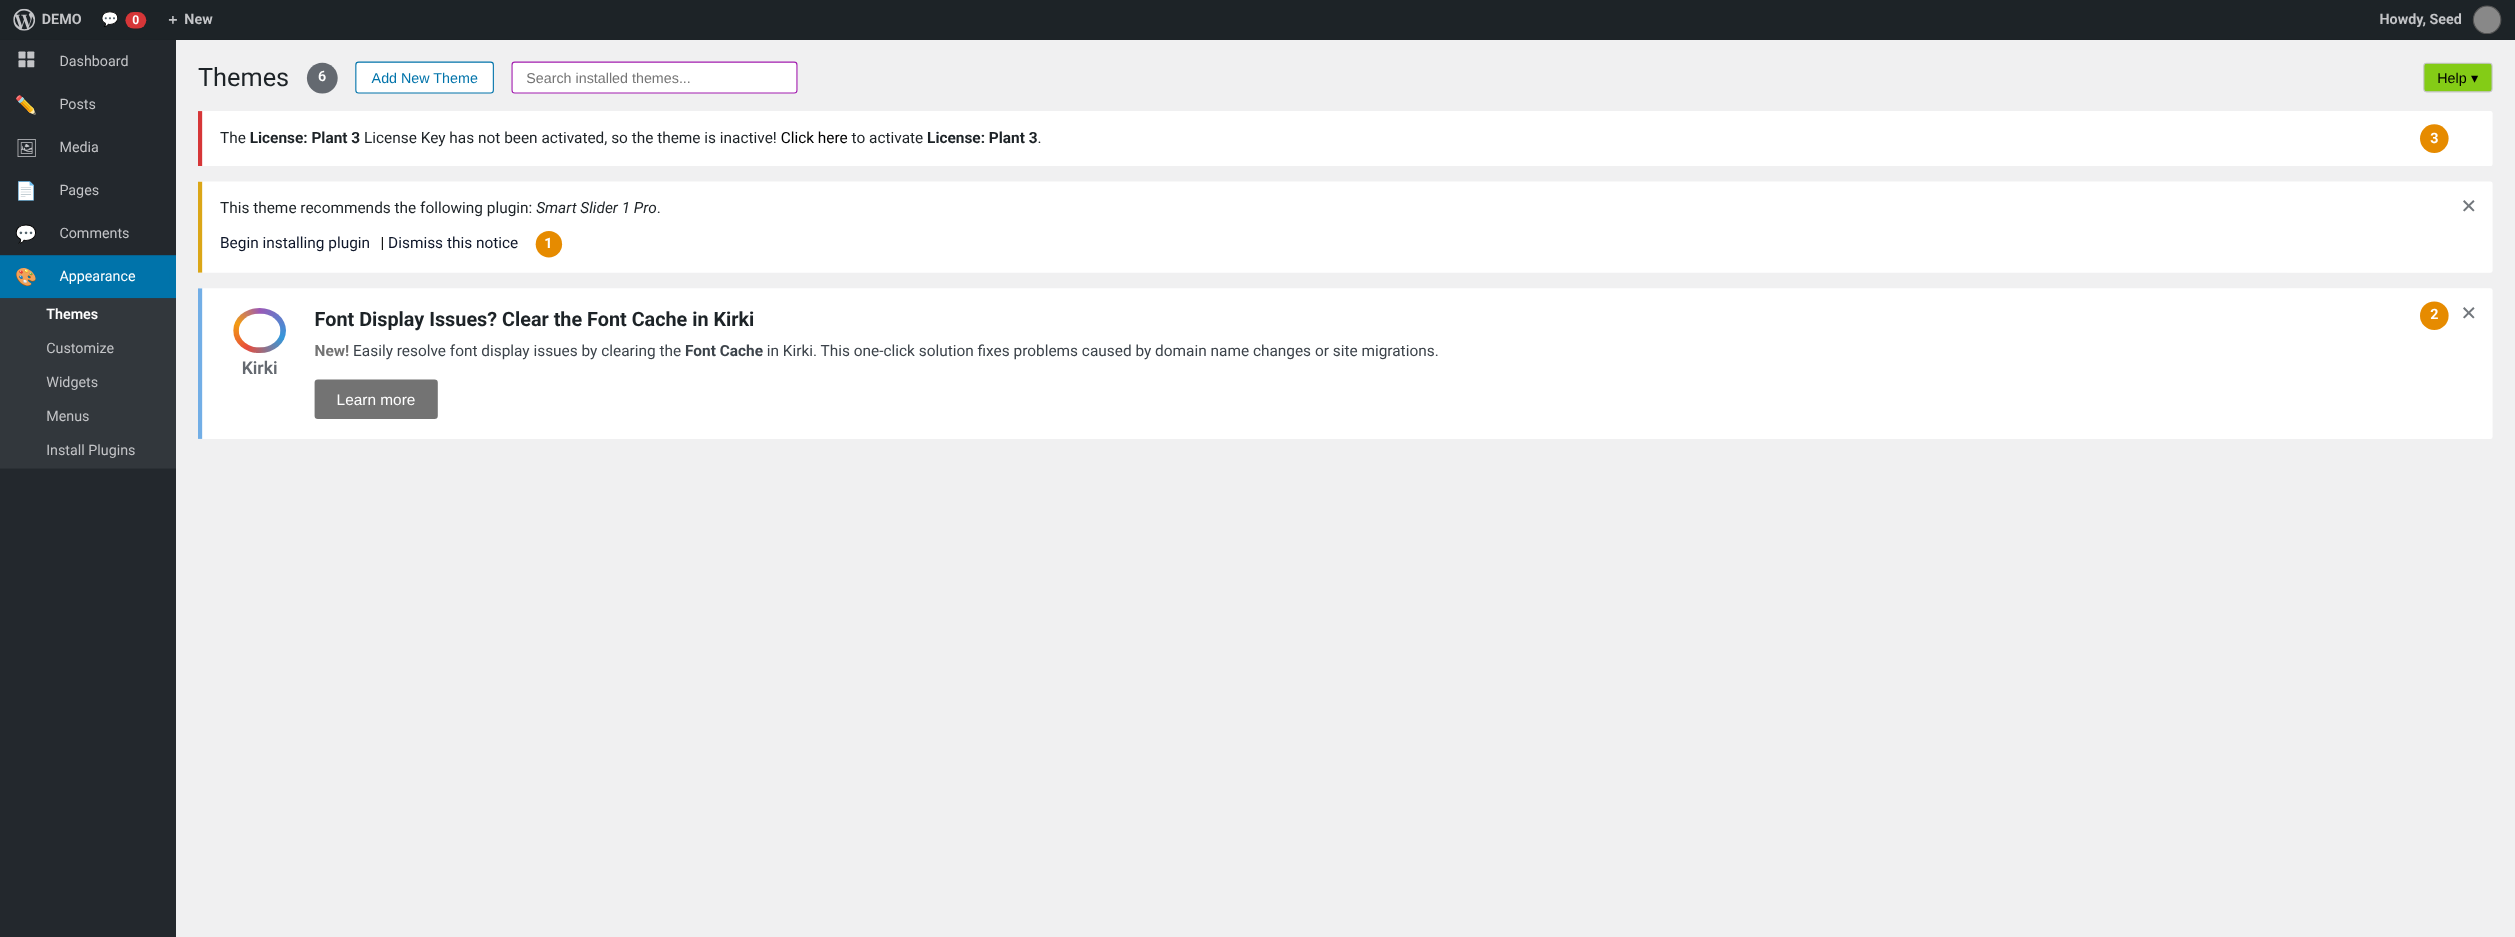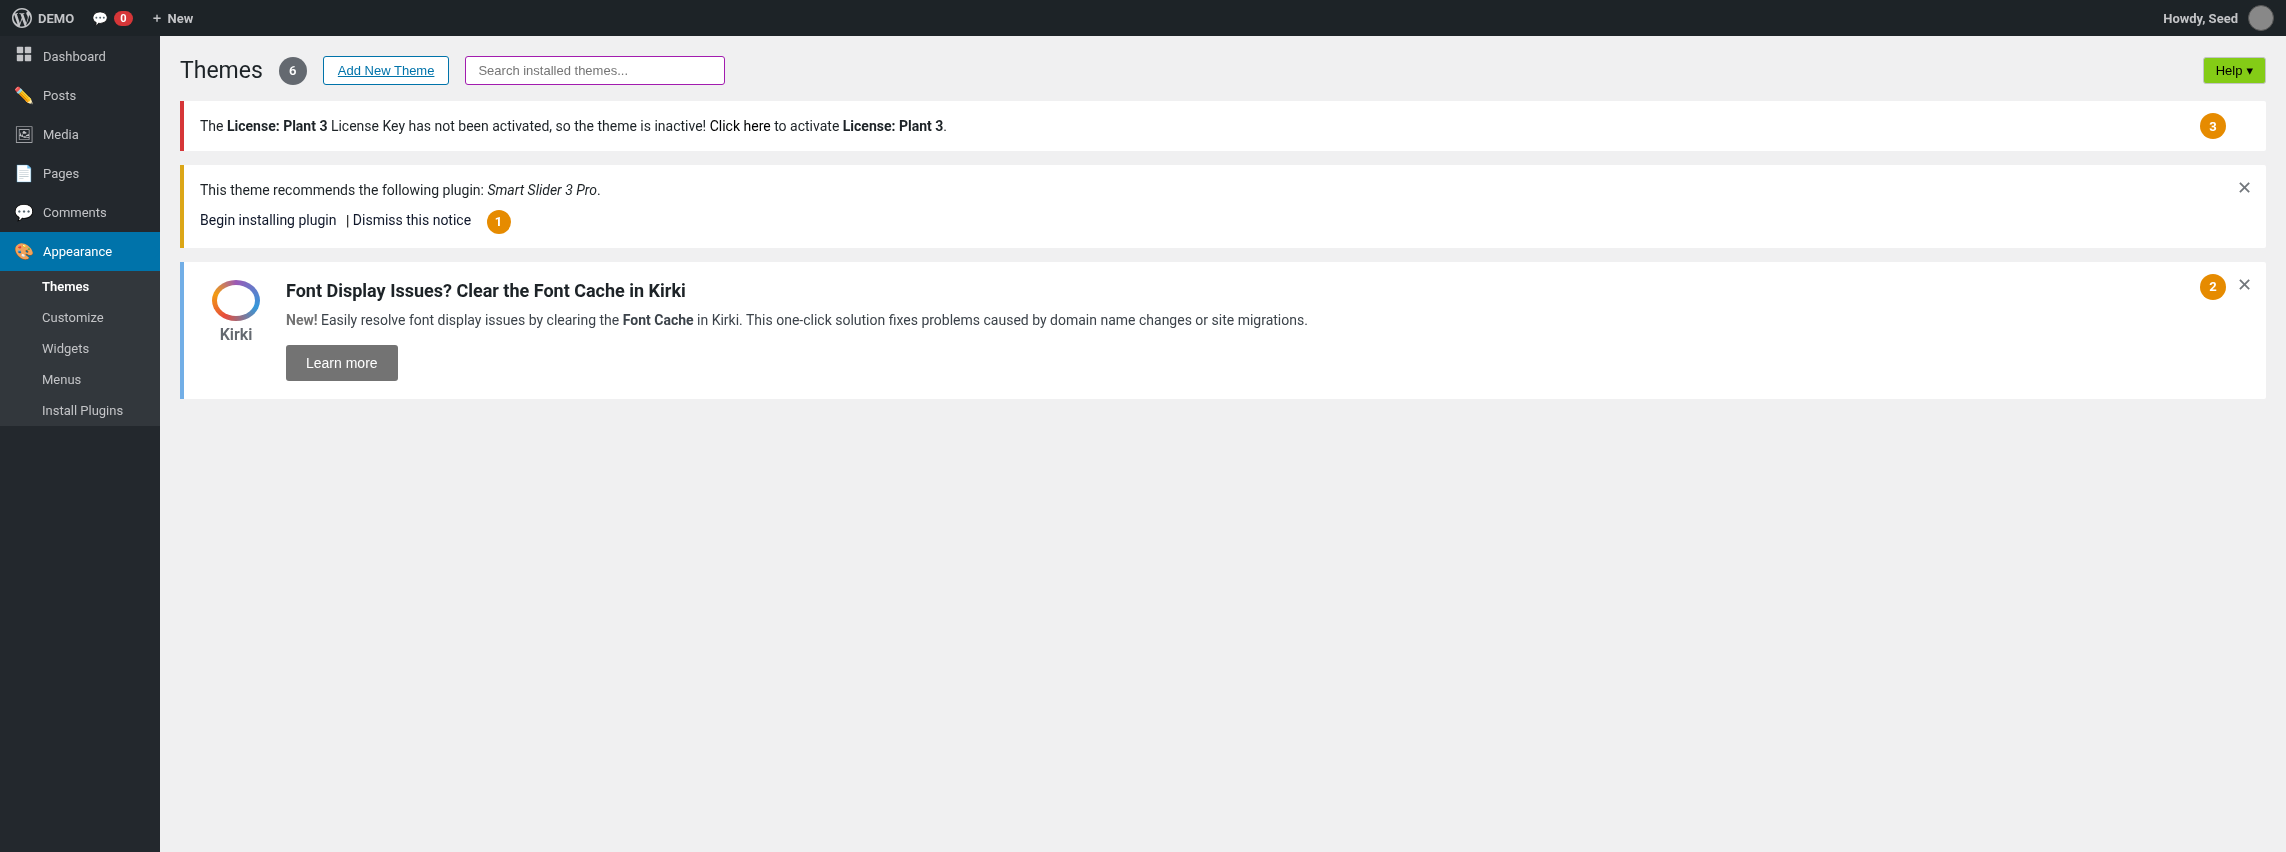--- a/index.html
+++ b/index.html
@@ -34,21 +34,21 @@
     .sidebar {
       width: 160px;
       background: #23282d;
       color: #c3c4c7;
       flex-shrink: 0;
       min-height: calc(100vh - 36px);
     }
     .sidebar-item {
       display: flex;
       align-items: center;
-      gap: 9px;
+      gap: 20px;
       padding: 10px 14px;
       font-size: 13px;
       color: #c3c4c7;
       cursor: pointer;
       position: relative;
     }
     .sidebar-item .icon { font-size: 16px; width: 20px; text-align: center; }
     .sidebar-submenu { background: #32373c; }
     .sidebar-submenu .sidebar-item { padding: 8px 14px 8px 42px; font-size: 13px; }
     .sidebar-submenu .sidebar-item.active-sub { color: #fff; font-weight: 600; }
@@ -89,21 +89,20 @@
       font-weight: 600;
     }
     .add-new-btn {
       border: 1px solid #0073aa;
       color: #0073aa;
       background: #fff;
       padding: 6px 14px;
       font-size: 13px;
       border-radius: 3px;
       cursor: pointer;
-      text-decoration: underline;
     }
     .search-input {
       border: 1px solid #a21caf;
       background: #fff;
       padding: 6px 12px;
       font-size: 13px;
       border-radius: 3px;
       width: 260px;
       color: #646970;
       outline: none;
@@ -318,21 +317,21 @@
 
     <div class="notice notice-error">
       <div class="badge-num-top">3</div>
       <p class="notice-text">
         <span>The </span><strong>License: Plant 3</strong><span> License Key has not been activated, so the theme is inactive! </span><a href="#">Click here</a><span> to activate </span><strong>License: Plant 3</strong><span>.</span>
       </p>
     </div>
 
     <div class="notice notice-warning">
       <p class="notice-text">
-        <span>This theme recommends the following plugin: </span><em>Smart Slider 3 Pro</em><span>.</span>
+        <span>This theme recommends the following plugin: </span><em>Smart Slider 1 Pro</em><span>.</span>
       </p>
       <div class="notice-actions">
         <a href="#">Begin installing plugin</a>
         <span>|</span>
         <a href="#">Dismiss this notice</a>
         <span class="badge-circle">1</span>
       </div>
       <button class="notice-close">✕</button>
     </div>
 

